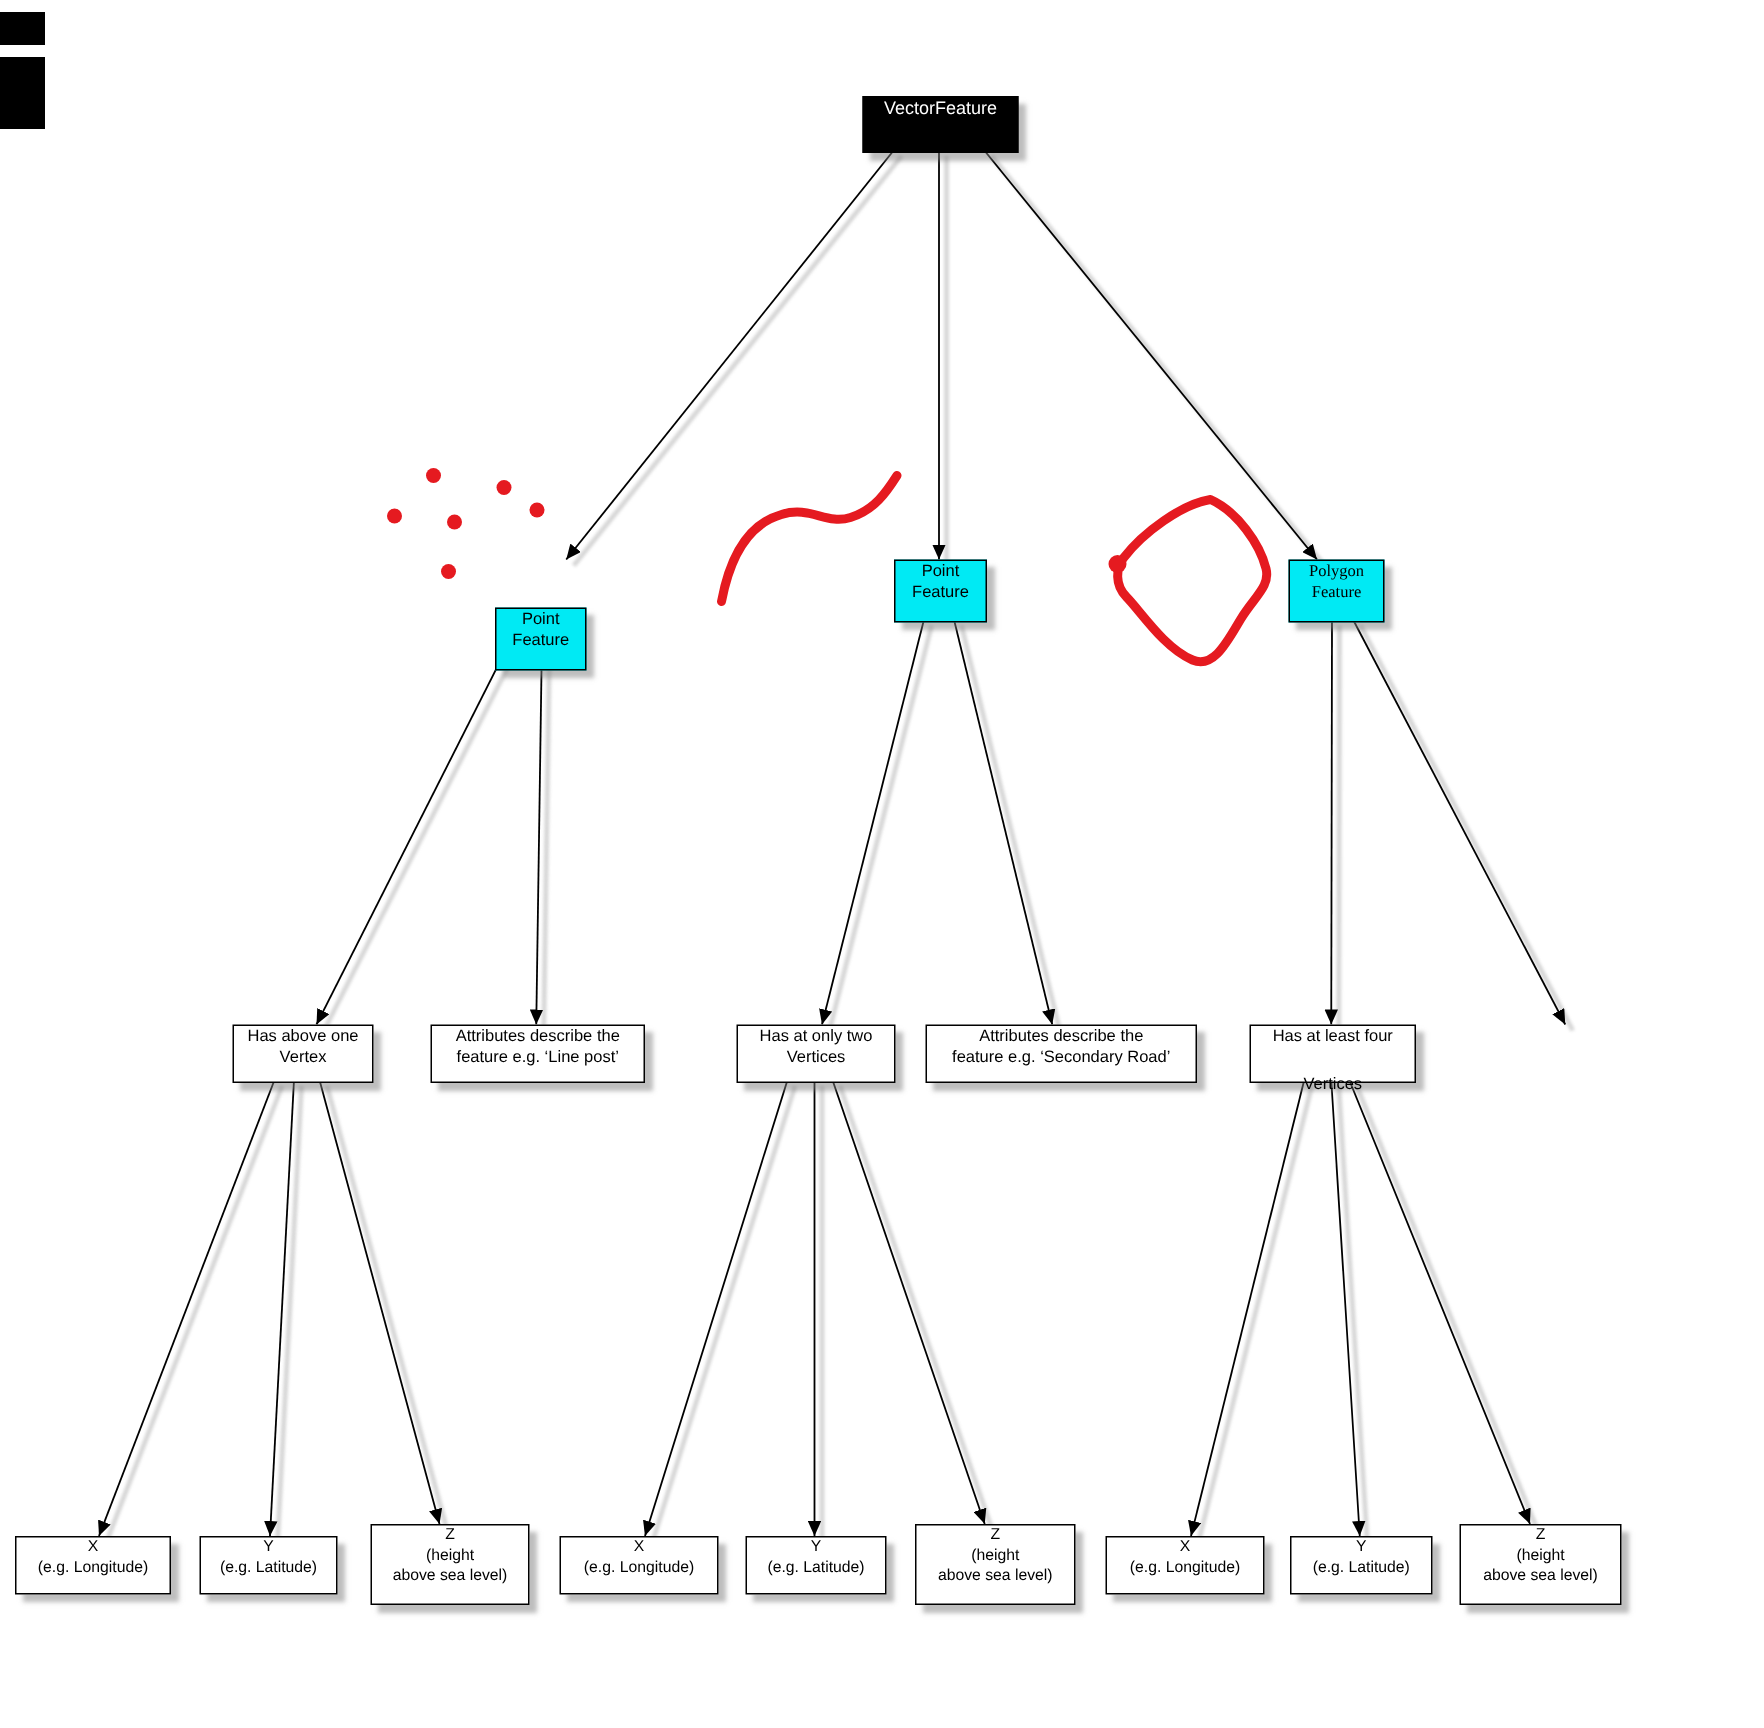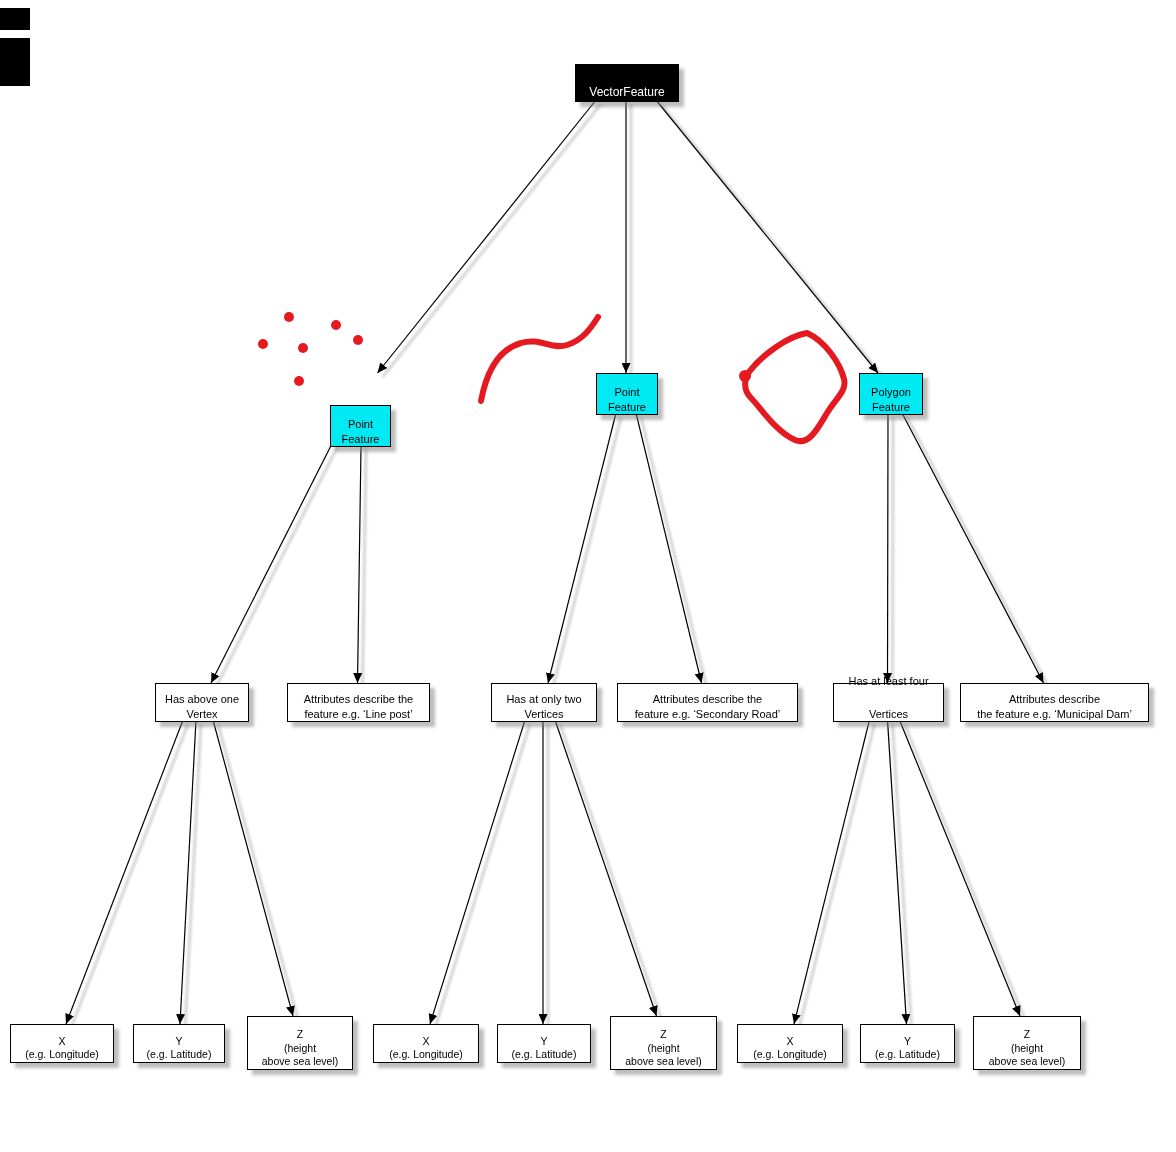--- a/index.html
+++ b/index.html
@@ -4,21 +4,21 @@
 <style>
   html,body{margin:0;padding:0;background:#ffffff;}
   #canvas{
     position:relative;width:1176px;height:1152px;background:#ffffff;
     overflow:hidden;font-family:"Liberation Sans",sans-serif;
   }
   #edge-svg{position:absolute;left:0;top:0;z-index:1;}
   #node-layer{position:absolute;left:0;top:0;width:100%;height:100%;z-index:2;}
   #artifact-layer{position:absolute;left:0;top:0;width:100%;height:100%;z-index:3;pointer-events:none;}
   .node{
-    position:absolute;display:flex;flex-direction:column;justify-content:flex-end;
+    position:absolute;display:flex;flex-direction:column;justify-content:flex-start;
     align-items:center;text-align:center;font-size:11px;line-height:1.3;color:#000;
     border:1px solid #000;background:var(--info-fill,#ffffff);
     box-shadow:5px 5px 3px rgba(125,125,125,0.5);
   }
   .node.root{background:var(--root-fill,#000);color:var(--root-text,#fff);font-size:12px;}
   .node.feature{background:var(--feature-fill,#00eaf4);}
   .node.coord{font-size:10.5px;}
   .nline{white-space:nowrap;}
   .eshadow{stroke:var(--edge-shadow,#c9c9c9);stroke-width:3.2px;opacity:.75;filter:blur(1px);}
   .eline{stroke:var(--edge-color,#000);stroke-width:1.2px;}
@@ -93,21 +93,21 @@
         <div class="nline">VectorFeature</div>
       </div>
       <div class="node feature" style="left: 330px; top: 373px; width: 59px; height: 40px; margin-top: 32px;">
         <div class="nline">Point</div>
         <div class="nline">Feature</div>
       </div>
       <div class="node feature" style="left: 596px; top: 373px; width: 60px; height: 40px;">
         <div class="nline">Point</div>
         <div class="nline">Feature</div>
       </div>
-      <div class="node feature" style="left: 859px; top: 373px; width: 62px; height: 40px;">
+      <div class="node feature" style="left: 859px; top: 373px; width: 62px; height: 40px; font-family: Liberation Serif, serif;">
         <div class="nline">Polygon</div>
         <div class="nline">Feature</div>
       </div>
       <div class="node info" style="left: 155px; top: 683px; width: 92px; height: 37px;">
         <div class="nline">Has above one</div>
         <div class="nline">Vertex</div>
       </div>
       <div class="node info" style="left: 287px; top: 683px; width: 141px; height: 37px;">
         <div class="nline">Attributes describe the</div>
         <div class="nline">feature e.g. ‘Line post’</div>
@@ -116,24 +116,20 @@
         <div class="nline">Has at only two</div>
         <div class="nline">Vertices</div>
       </div>
       <div class="node info" style="left: 617px; top: 683px; width: 179px; height: 37px;">
         <div class="nline">Attributes describe the</div>
         <div class="nline">feature e.g. ‘Secondary Road’</div>
       </div>
       <div class="node info" style="left: 833px; top: 683px; width: 109px; height: 37px; gap: 18px;">
         <div class="nline">Has at least four</div>
         <div class="nline">Vertices</div>
-      </div>
-      <div class="node info" style="left: 960px; top: 683px; width: 187px; height: 37px;">
-        <div class="nline">Attributes describe</div>
-        <div class="nline">the feature e.g. ‘Municipal Dam’</div>
       </div>
       <div class="node coord" style="left: 10px; top: 1024px; width: 102px; height: 37px;">
         <div class="nline">X</div>
         <div class="nline">(e.g. Longitude)</div>
       </div>
       <div class="node coord" style="left: 133px; top: 1024px; width: 90px; height: 37px;">
         <div class="nline">Y</div>
         <div class="nline">(e.g. Latitude)</div>
       </div>
       <div class="node coord" style="left: 247px; top: 1016px; width: 104px; height: 52px;">

